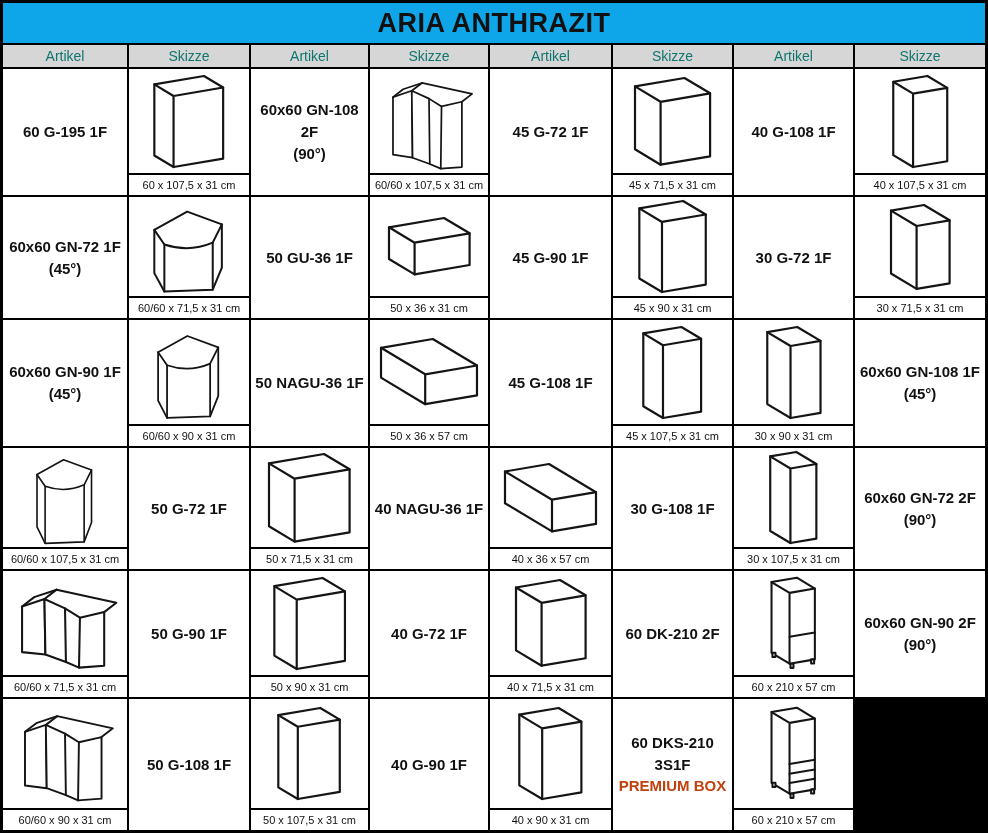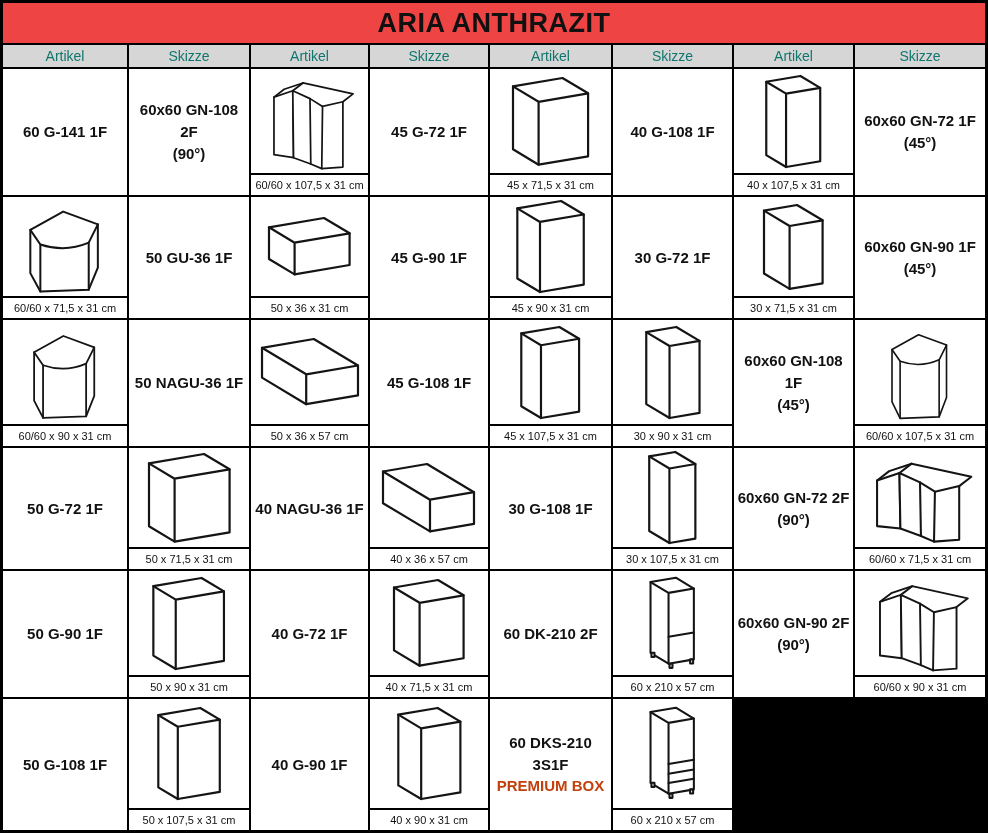--- a/index.html
+++ b/index.html
@@ -46,32 +46,41 @@
     border-top:2px solid #000;
     display:flex;align-items:center;justify-content:center;
     font-size:11px;color:#111;
     white-space:nowrap;
   }
 </style>
 </head>
 <body>
 
 <div id="page">
-  <div class="title-bar" style="background: #ef4444;">ARIA ANTHRAZIT</div>
+  <div class="title-bar" style="background: #0ea5e9;">ARIA ANTHRAZIT</div>
   <div class="col-header" style="background: rgb(214, 214, 214);">Artikel</div>
   <div class="col-header" style="background: rgb(214, 214, 214);">Skizze</div>
   <div class="col-header" style="background: rgb(214, 214, 214);">Artikel</div>
   <div class="col-header" style="background: rgb(214, 214, 214);">Skizze</div>
   <div class="col-header" style="background: rgb(214, 214, 214);">Artikel</div>
   <div class="col-header" style="background: rgb(214, 214, 214);">Skizze</div>
   <div class="col-header" style="background: rgb(214, 214, 214);">Artikel</div>
   <div class="col-header" style="background: rgb(214, 214, 214);">Skizze</div>
 
 <div class="artikel-cell">
-      <div>60 G-141 1F</div>
+      <div>60 G-195 1F</div>
+    </div>
+    <div class="skizze-cell">
+      <div class="sketch-area">
+        <svg viewBox="0 0 77.53245574216976 100" width="77.53245574216976" height="100" fill="#fff" stroke="#141414" stroke-width="2.2" stroke-linejoin="round" stroke-linecap="round">
+          <path d="M 4.0 84.3 L 4.0 12.5 L 54.1 4.0 L 73.5 15.7 L 73.5 87.5 L 23.4 96.0 Z"></path>
+          <path d="M 23.4 96.0 L 23.4 24.2 M 23.4 24.2 L 4.0 12.5 M 23.4 24.2 L 73.5 15.7" fill="none"></path>
+        </svg>
+      </div>
+      <div class="dims-strip">60 x 107,5 x 31 cm</div>
     </div>
     <div class="artikel-cell">
       <div>60x60 GN-108</div>
       <div>2F</div>
       <div>(90°)</div>
     </div>
     <div class="skizze-cell">
       <div class="sketch-area">
         <svg viewBox="0 0 120 126.39999999999999" width="120" height="126.39999999999999" fill="#fff" stroke="#141414" stroke-width="2.2" stroke-linejoin="round" stroke-linecap="round">
           <path d="M 14.0 32.0 L 38.0 24.0 L 39.0 109.4 L 14.0 105.5 Z"></path>

